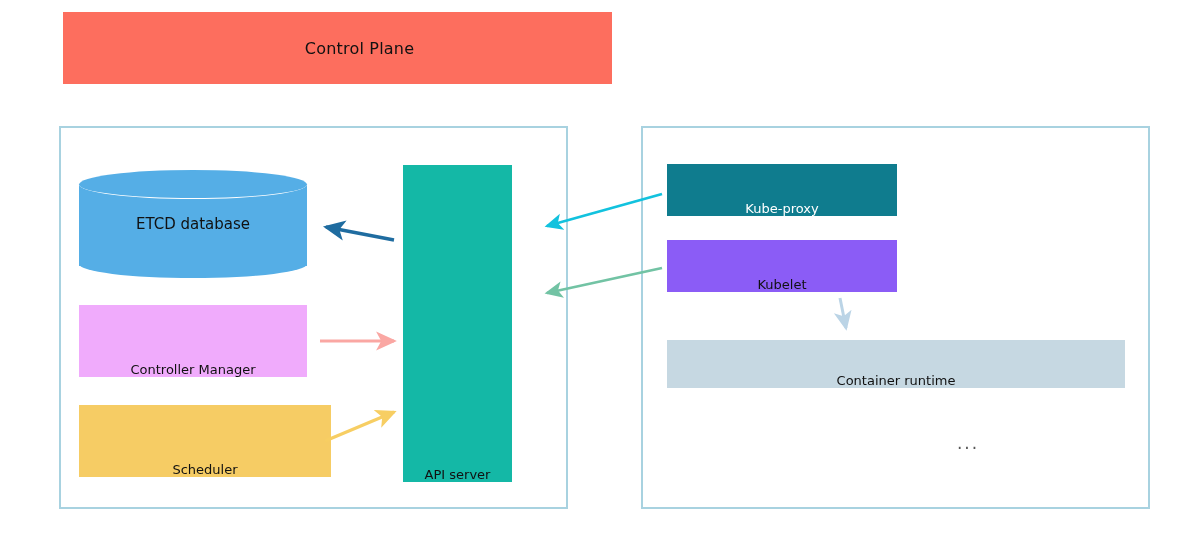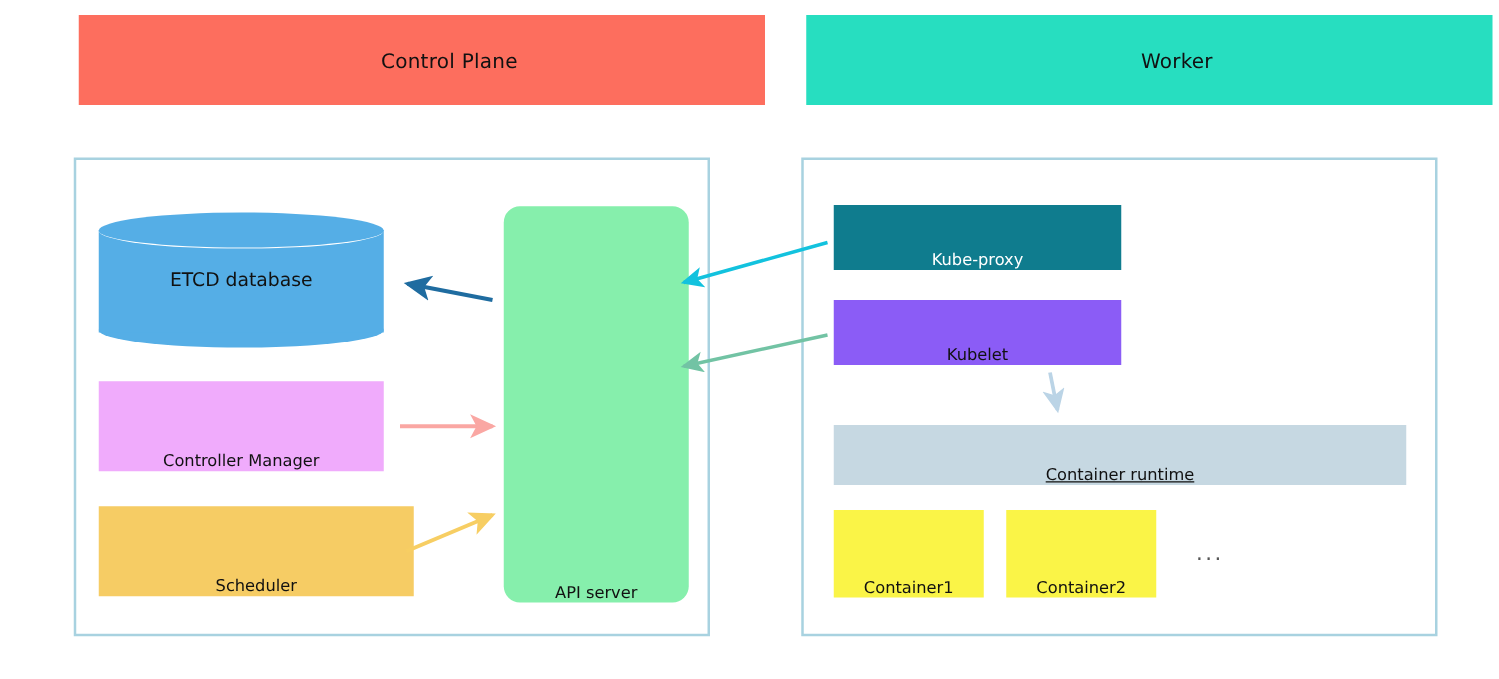--- a/index.html
+++ b/index.html
@@ -78,23 +78,22 @@
     width: 228px; height: 72px;
     background: #f0abfc;
   }
   .node-scheduler {
     left: 79px; top: 405px;
     width: 252px; height: 72px;
     background: #F6CC64;
   }
   .node-apiserver {
     left: 403px; top: 165px;
-    width: 148px; height: 317px;
-    background: #86efac;
-    border-radius: 13px;
+    width: 109px; height: 317px;
+    background: #14b8a6;
   }
 
   
   .cylinder {
     position: absolute;
     left: 79px; top: 170px;
     width: 228px; height: 108px;
     z-index: 3;
     padding-left: 24px;
   }
@@ -142,21 +141,20 @@
   .node-kubelet {
     left: 667px; top: 240px;
     width: 230px; height: 52px;
     background: #8b5cf6;
     color: #111111;
   }
   .node-runtime {
     left: 667px; top: 340px;
     width: 458px; height: 48px;
     background: #C6D8E2;
-    text-decoration: underline;
   }
   .node-container1 {
     left: 667px; top: 408px;
     width: 120px; height: 70px;
     background: #FAF447;
   }
   .node-container2 {
     left: 805px; top: 408px;
     width: 120px; height: 70px;
     background: #FAF447;
@@ -191,23 +189,20 @@
 </style>
 </head>
 <body>
 
 <div class="stage">
 
   <div class="banner banner-control">
     <span>Control Plane</span>
   </div>
 
-  <div class="banner banner-worker">
-    <span>Worker</span>
-  </div>
 
   <div class="panel panel-control"></div>
   <div class="panel panel-worker"></div>
 
   <div class="cylinder">
     <div class="cyl-bottom"></div>
     <div class="cyl-body"></div>
     <div class="cyl-top"></div>
     <div class="cyl-label">ETCD database</div>
   </div>
@@ -229,27 +224,21 @@
   </div>
 
   <div class="node node-kubelet">
     <span>Kubelet</span>
   </div>
 
   <div class="node node-runtime">
     <span>Container runtime</span>
   </div>
 
-  <div class="node node-container1">
-    <span>Container1</span>
-  </div>
-
-  <div class="node node-container2">
-    <span>Container2</span>
-  </div>
+
 
   <div class="ellipsis">...</div>
 
 
   <svg class="arrows" viewBox="0 0 1199 543">
     <defs>
       <marker id="head-etcd" markerWidth="7" markerHeight="7" refX="5.6" refY="3" orient="auto">
         <path d="M0,0 L6.5,3 L0,6 L1.6,3 Z" fill="#1F6CA0"></path>
       </marker>
       <marker id="head-cm" markerWidth="7" markerHeight="7" refX="5.6" refY="3" orient="auto">

